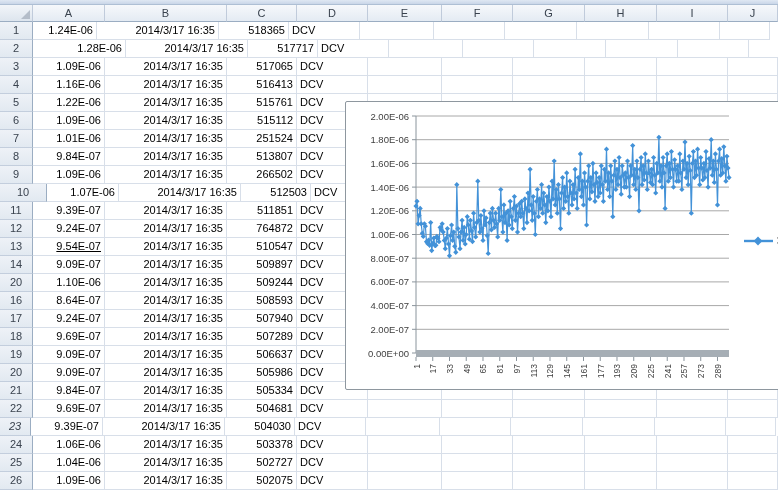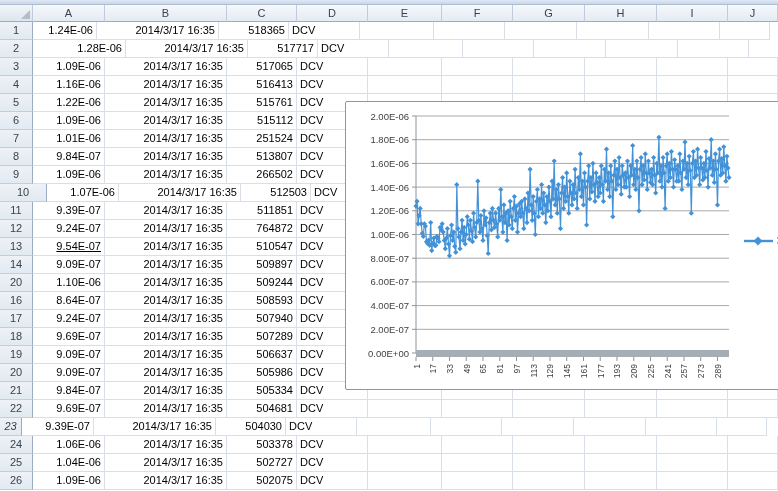--- a/index.html
+++ b/index.html
@@ -336,21 +336,21 @@
         <div class="cell num" style="width: 70px;">504681</div>
         <div class="cell txt" style="width: 71px;">DCV</div>
         <div class="cell" style="width: 74px;"></div>
         <div class="cell" style="width: 71px;"></div>
         <div class="cell" style="width: 72px;"></div>
         <div class="cell" style="width: 72px;"></div>
         <div class="cell" style="width: 71px;"></div>
         <div class="cell" style="width: 50px;"></div>
       </div>
       <div class="r">
-        <div class="rowh" style="width: 22px; font-style: italic;">23</div>
+        <div class="rowh" style="width: 31px; font-style: italic;">23</div>
         <div class="cell num" style="width: 72px;">9.39E-07</div>
         <div class="cell num" style="width: 122px;">2014/3/17 16:35</div>
         <div class="cell num" style="width: 70px;">504030</div>
         <div class="cell txt" style="width: 71px;">DCV</div>
         <div class="cell" style="width: 74px;"></div>
         <div class="cell" style="width: 71px;"></div>
         <div class="cell" style="width: 72px;"></div>
         <div class="cell" style="width: 72px;"></div>
         <div class="cell" style="width: 71px;"></div>
         <div class="cell" style="width: 50px;"></div>

